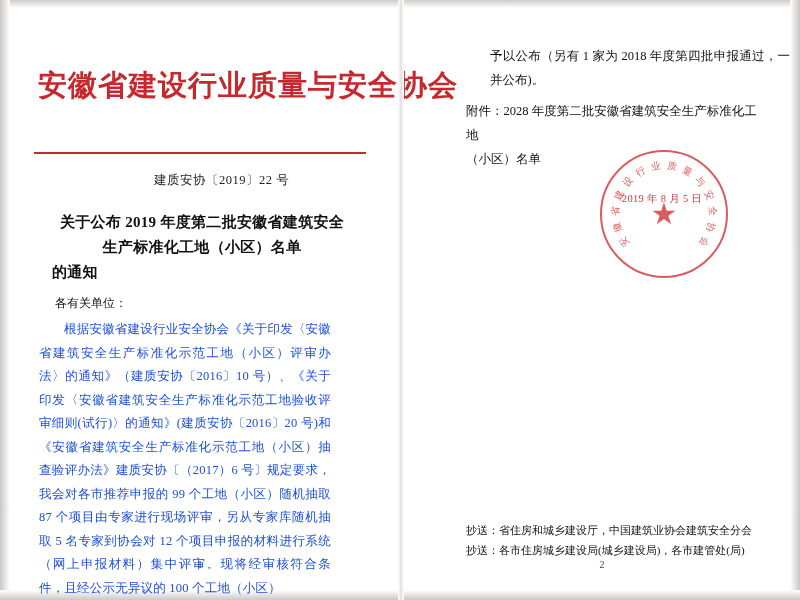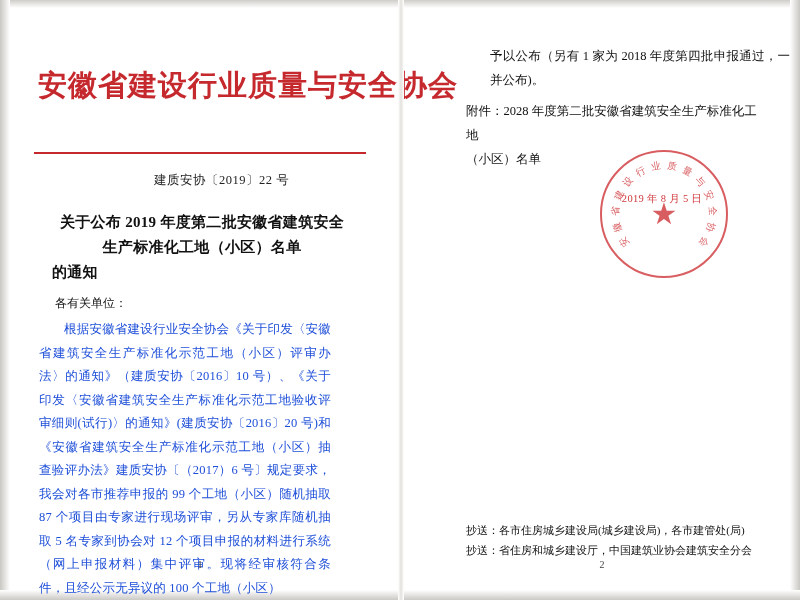--- a/index.html
+++ b/index.html
@@ -286,20 +286,20 @@
           <span style="transform: rotate(-3.46154deg) translate(48px) rotate(90deg) translate(-50%, -50%);">全</span>
           <span style="transform: rotate(15.7692deg) translate(48px) rotate(90deg) translate(-50%, -50%);">协</span>
           <span style="transform: rotate(35deg) translate(48px) rotate(90deg) translate(-50%, -50%);">会</span>
         </div>
       <div class="stamp-star">★</div>
     </div>
 
     <div class="stamp-date">2019 年 8 月 5 日</div>
 
     <div class="r-cc">
+      <div>抄送：省住房和城乡建设厅，中国建筑业协会建筑安全分会</div>
       <div>抄送：各市住房城乡建设局(城乡建设局)，各市建管处(局)</div>
-      <div>抄送：省住房和城乡建设厅，中国建筑业协会建筑安全分会</div>
     </div>
 
     <div class="page-num-right">2</div>
   </div>
 
 </div>
 
 </body></html>

